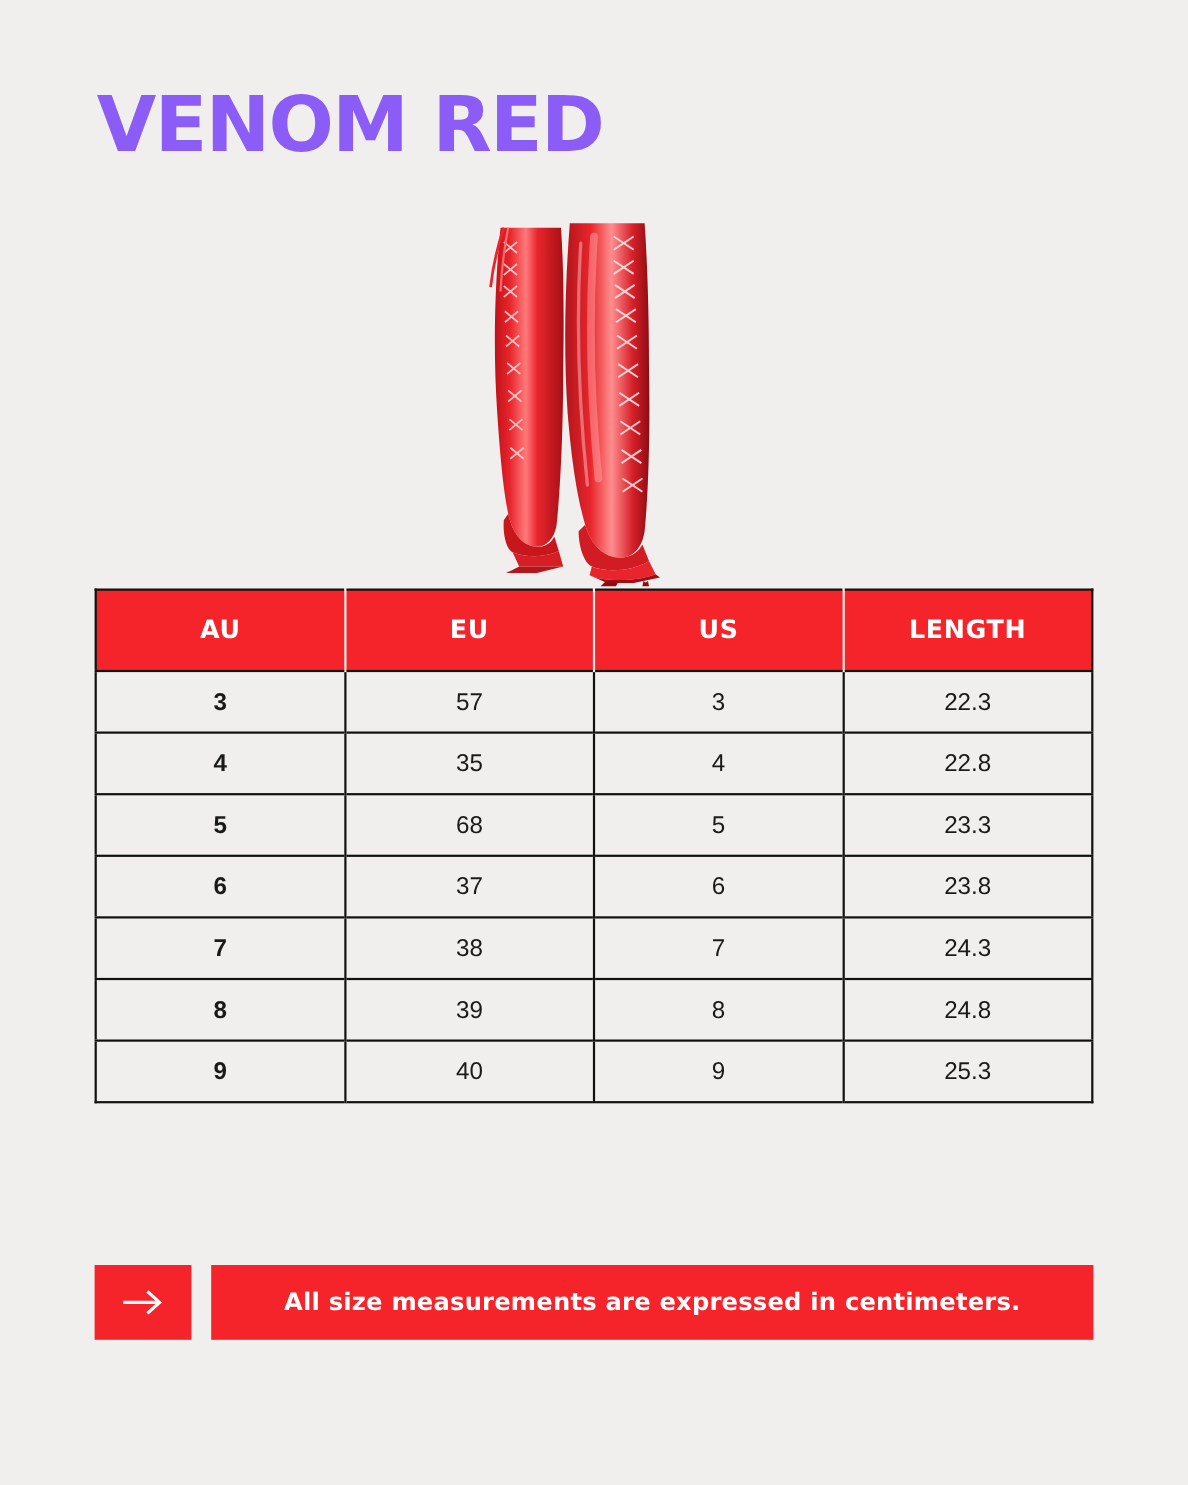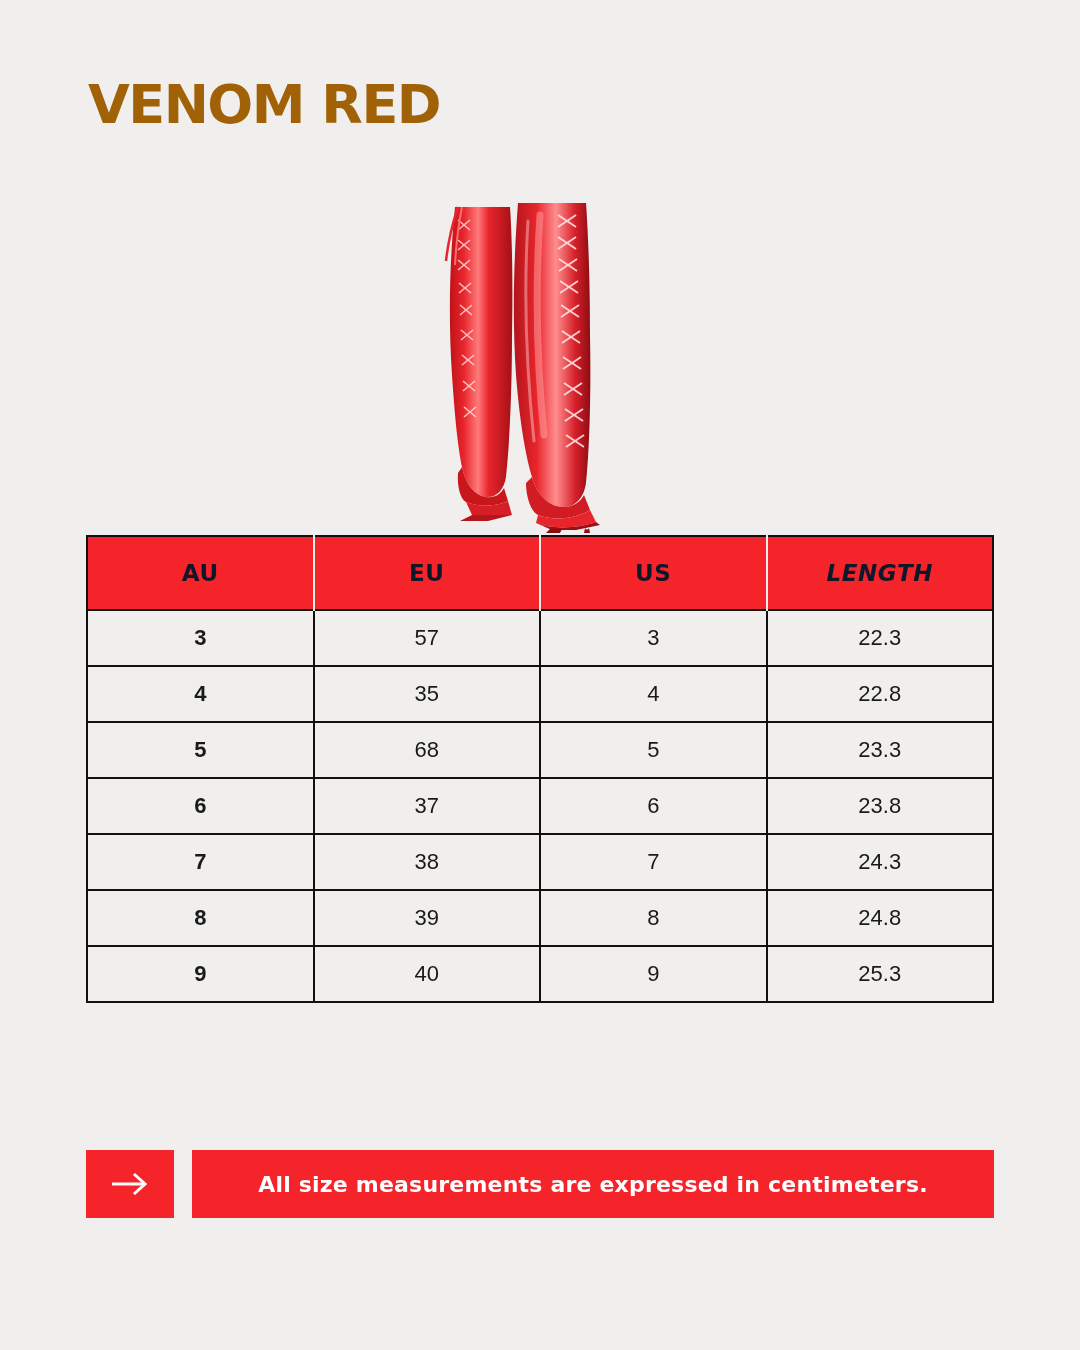--- a/index.html
+++ b/index.html
@@ -15,24 +15,24 @@
     width: 1080px;
     height: 1350px;
     background: #f0efed;
   }
 
   
   .title {
     position: absolute;
     left: 88px;
     top: 78px;
-    font-size: 54px;
+    font-size: 70px;
     font-weight: 800;
     letter-spacing: -1.5px;
-    color: #a16207;
+    color: #8b5cf6;
     font-family: "DejaVu Sans", sans-serif;
     line-height: 1;
   }
 
   
   .product-area {
     position: absolute;
     left: 400px;
     top: 185px;
     width: 280px;
@@ -57,29 +57,29 @@
     left: 86px;
     top: 535px;
     width: 908px;
     border-collapse: collapse;
     border: 2px solid #111;
     background: #f0efed;
     table-layout: fixed;
   }
   .size-table th {
     background: #f5232a;
-    color: #0f172a;
+    color: #ffffff;
     font-size: 23px;
     font-weight: 800;
     letter-spacing: 0.6px;
     height: 74px;
     border-right: 2px solid #f0efed;
     font-family: "DejaVu Sans", sans-serif;
   }
-  .size-table th:last-child { border-right: none; font-style: italic; }
+  .size-table th:last-child { border-right: none; }
   .size-table td {
     height: 56px;
     text-align: center;
     font-size: 22px;
     color: #1a1a1a;
     border-top: 2px solid #111;
     border-right: 2px solid #111;
     background: transparent;
   }
   .size-table td:last-child { border-right: none; }

